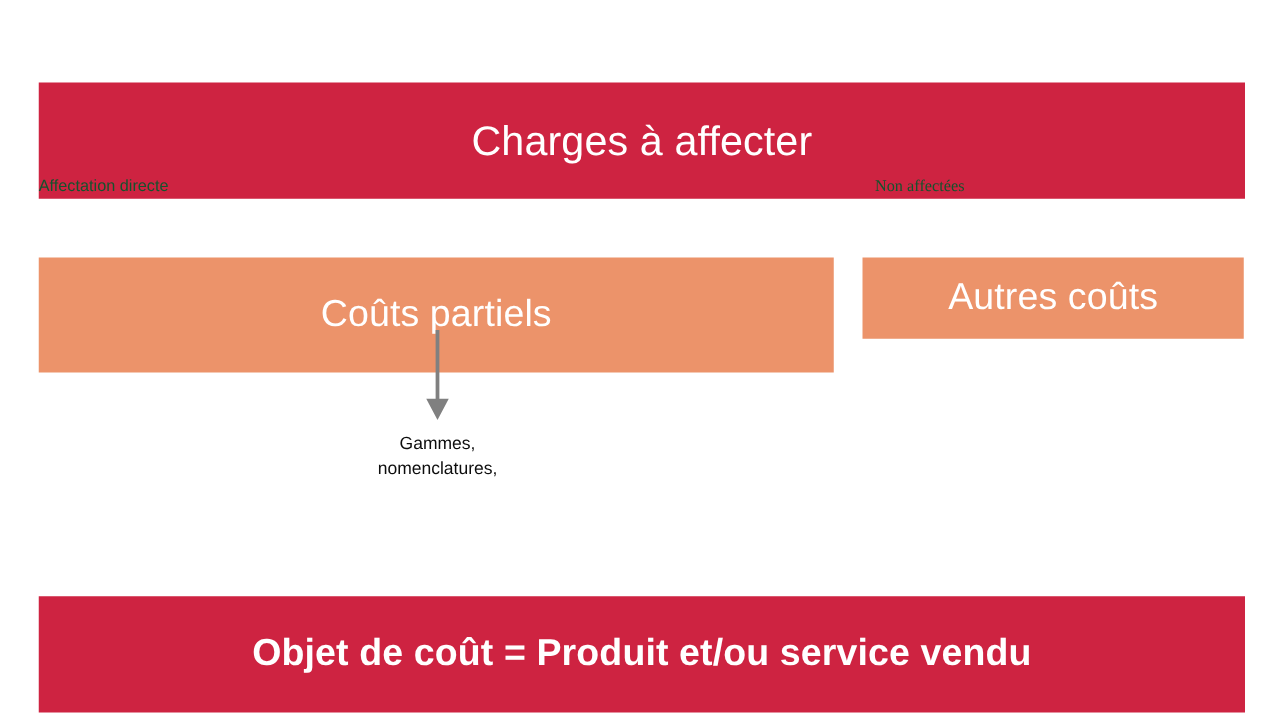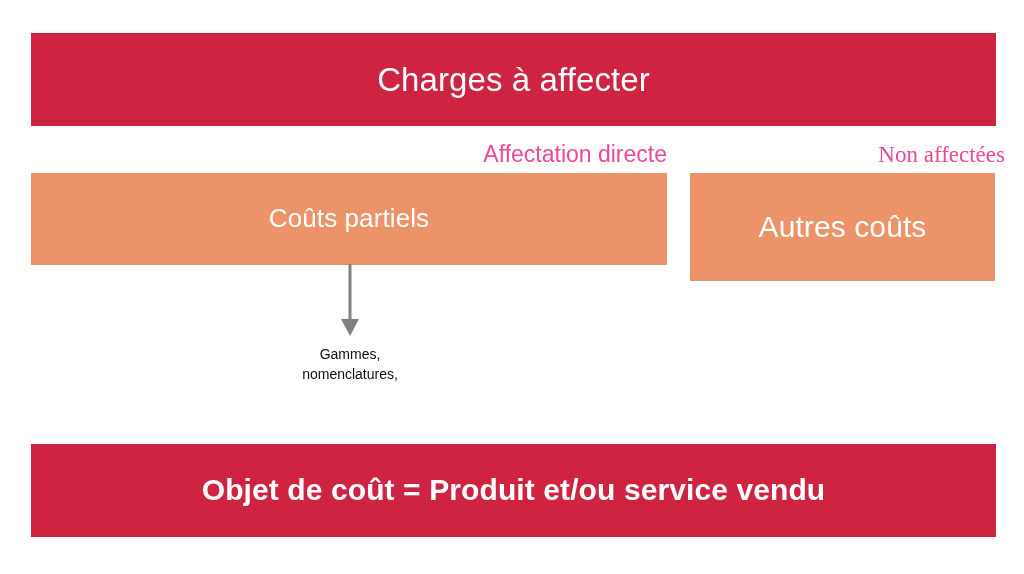--- a/index.html
+++ b/index.html
@@ -25,40 +25,41 @@
     position: absolute;
     display: flex;
     align-items: center;
     justify-content: center;
     box-sizing: border-box;
     color: #ffffff;
     letter-spacing: 0.1px;
     text-align: right;
     line-height: 1.15;
     white-space: nowrap;
+    margin-top: 33px;
   }
 
   
   #top-banner {
     left: 31px;
     top: 33px;
     width: 965px;
     height: 93px;
     background: #CE2341;
     font-size: 33px;
     font-weight: 400;
   }
 
   
   .branch-label {
     position: absolute;
-    color: #ec4899;
-    font-size: 23px;
+    color: #14532d;
+    font-size: 13px;
     font-weight: 400;
-    text-align: right;
+    text-align: left;
     white-space: nowrap;
     line-height: 1.2;
   }
   #label-direct {
     left: 31px;
     top: 141px;
     width: 636px;
   }
   #label-unassigned {
     left: 700px;
@@ -67,27 +68,27 @@
     font-family: Liberation Serif, serif;
   }
 
   
   #box-partial-costs {
     left: 31px;
     top: 173px;
     width: 636px;
     height: 92px;
     background: #EC936A;
-    font-size: 26px;
+    font-size: 30px;
   }
   #box-other-costs {
     left: 690px;
     top: 173px;
     width: 305px;
-    height: 108px;
+    height: 65px;
     background: #EC936A;
     font-size: 30px;
   }
 
   
   #flow-arrow {
     position: absolute;
     left: 330px;
     top: 264px;
     width: 40px;

